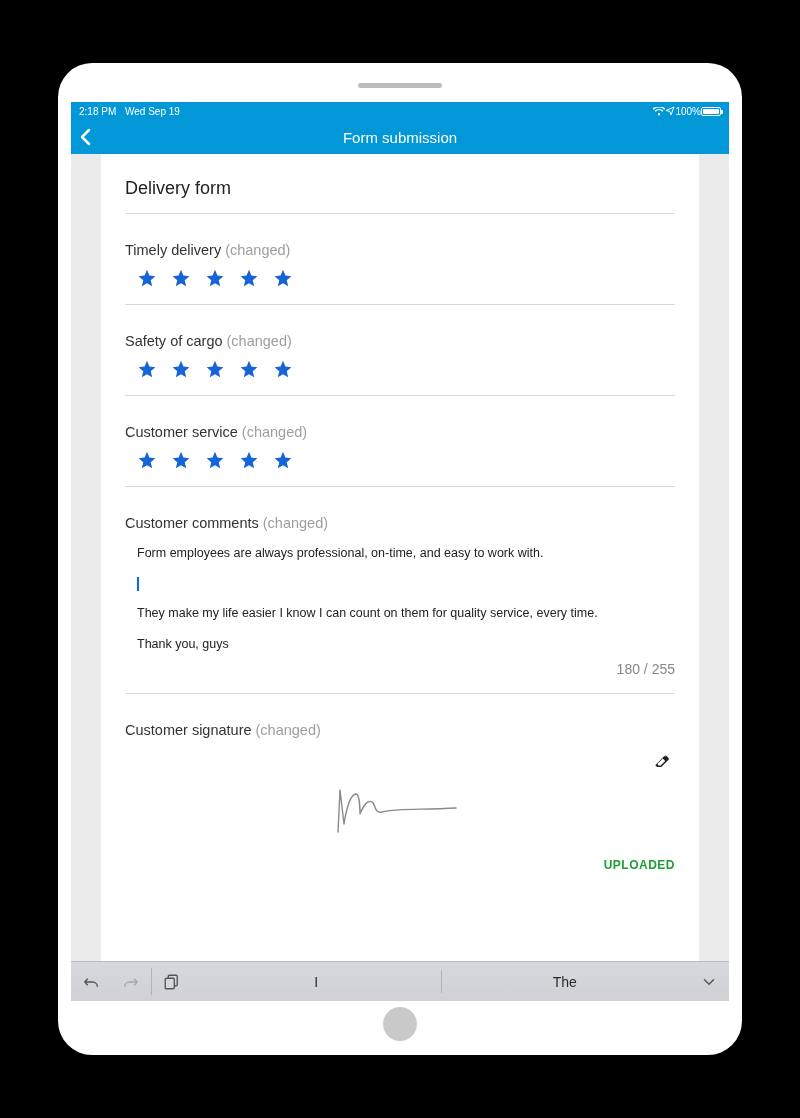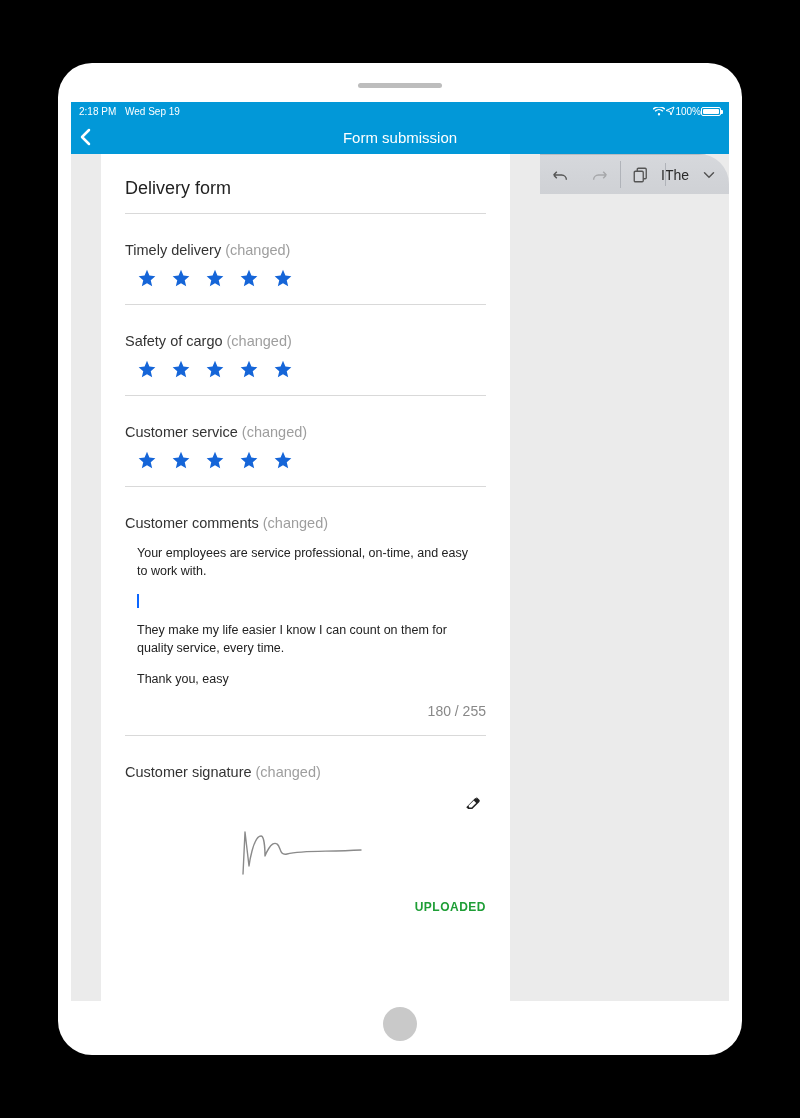--- a/index.html
+++ b/index.html
@@ -78,21 +78,21 @@
   }
   .navbar .back {
     position: absolute; left: 8px; top: 0; bottom:0; display:flex; align-items:center;
     cursor: pointer;
   }
   
   .content {
     flex: 1;
     overflow: hidden;
     display: flex;
-    border-radius: 30px;
+    flex-direction: column;
   }
   .sheet {
     margin: 0 30px;
     background: #fff;
     padding: 24px 24px 10px 24px;
     flex:1;
     overflow:hidden;
   }
   .form-title {
     font-size: 18px;
@@ -342,24 +342,24 @@
           </div>
         </div>
         <hr class="sep">
 
         <div class="field">
           <div class="field-label">
             <span>Customer comments</span>
             <span class="changed">(changed)</span>
           </div>
           <div class="comments-area">
-            <p>Your employees are service professional, on-time, and easy to work with.</p>
+            <p>Form employees are always professional, on-time, and easy to work with.</p>
             <span class="cursor"></span>
             <p>They make my life easier I know I can count on them for quality service, every time.</p>
-            <p>Thank you, easy</p>
+            <p>Thank you, guys</p>
           </div>
           <div class="counter">180 / 255</div>
         </div>
         <hr class="sep">
 
         <div class="field" style="padding-bottom:4px">
           <div class="field-label">
             <span>Customer signature</span>
             <span class="changed">(changed)</span>
           </div>

